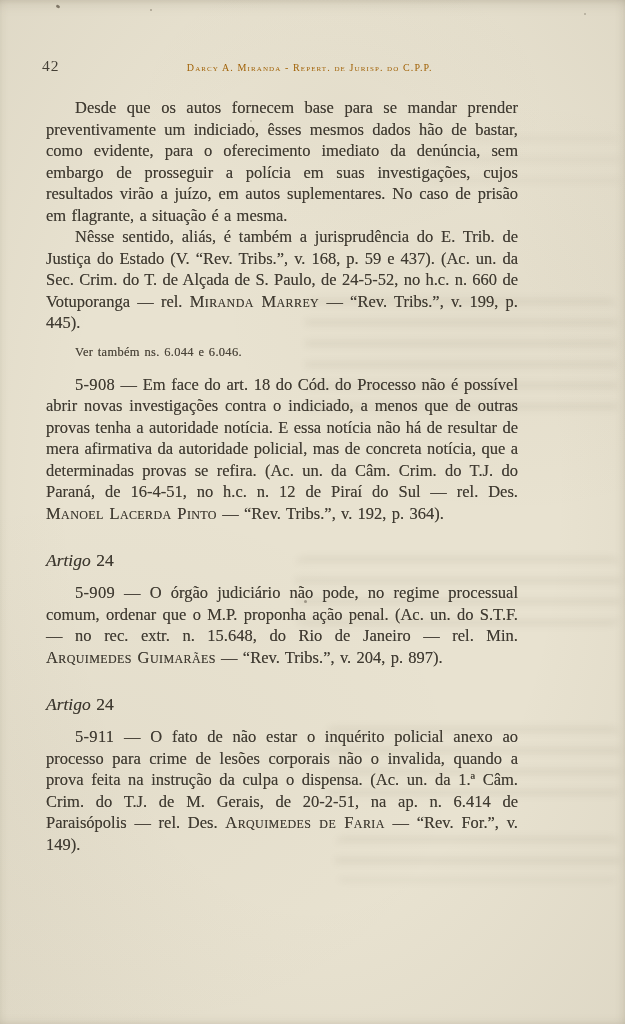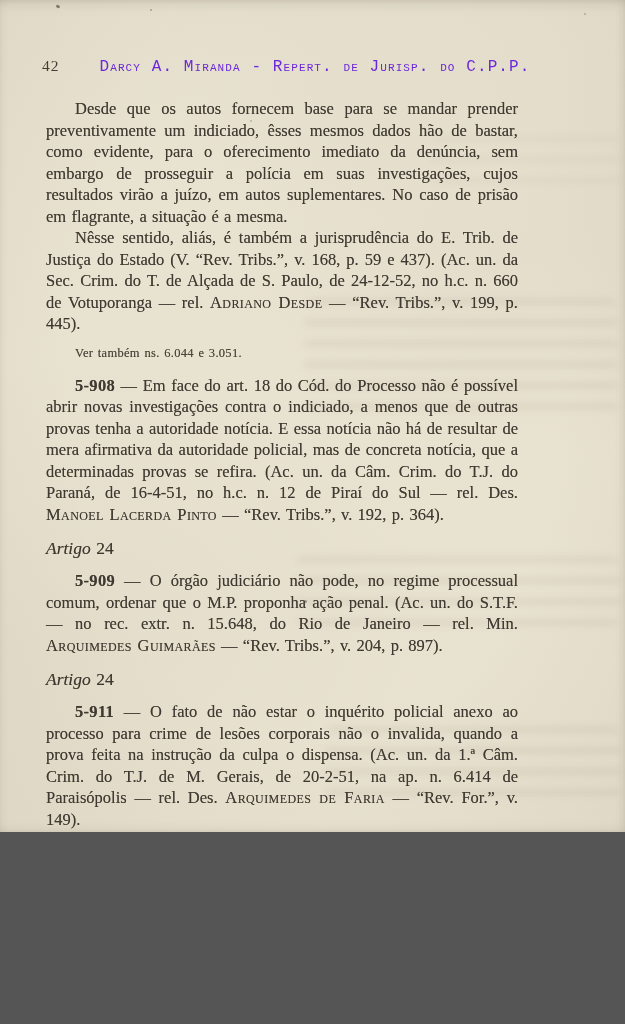--- a/index.html
+++ b/index.html
@@ -4,21 +4,21 @@
 <title>Scanned book page</title>
 <style>
   html, body {
     margin: 0;
     padding: 0;
     background: #555;
   }
   .page {
     position: relative;
     width: 625px;
-    height: 832px;
+    height: 1024px;
     margin: 0;
     background: #e8e2d0;
     overflow: hidden;
     font-family: "Liberation Serif", "DejaVu Serif", serif;
     color: #3f3a31;
     box-shadow: inset 0 10px 16px -12px rgba(100,90,68,0.35),
                 inset -6px 0 14px -10px rgba(100,90,68,0.30),
                 inset 6px 0 14px -12px rgba(100,90,68,0.22),
                 inset 0 -8px 14px -12px rgba(100,90,68,0.25);
   }
@@ -65,25 +65,24 @@
   .page-number {
     font-size: 15.5px;
     letter-spacing: 1px;
     color: #443f35;
   }
   .running-title {
     flex: 1;
     text-align: center;
     padding-left: 40px;
     font-variant: small-caps;
-    font-size: 16px;
+    font-size: 10px;
     letter-spacing: 1.1px;
-    color: #6d28d9;
+    color: #a16207;
     white-space: nowrap;
-    font-family: Liberation Mono, monospace;
   }
 
   .content {
     margin: 22px 0 0 46px;
     width: 472px;
     font-size: 16.5px;
     line-height: 21.5px;
     text-shadow: 0 0 0.6px rgba(63,58,49,0.55);
     word-spacing: 0.07em;
   }
@@ -101,24 +100,24 @@
     line-height: 16px;
     letter-spacing: 0.3px;
     color: #4a4439;
   }
   .heading {
     margin-top: 20px;
     font-size: 17.5px;
     line-height: 24px;
     color: #3d382f;
   }
-  .entry + .heading { margin-top: 11px; }
+  .entry + .heading { margin-top: 24px; }
   .heading + .entry { margin-top: 10px; }
   .italic { font-style: italic; }
-  .bold { font-weight: bold; letter-spacing: 0.3px; }
+  .bold { font-weight: normal; letter-spacing: 0.3px; }
   .smallcaps { font-variant: small-caps; letter-spacing: 0.4px; }
 </style>
 </head>
 <body>
 
 <div class="page">
 
   <div class="ghost ghost-a"></div>
   <div class="ghost ghost-b"></div>
   <div class="ghost ghost-c"></div>
@@ -132,22 +131,22 @@
   <div class="speck speck-5"></div>
 
   <div class="inner">
     <div class="page-header">
       <span class="page-number">42</span>
       <span class="running-title">Darcy A. Miranda - Repert. de Jurisp. do C.P.P.</span>
     </div>
 
     <div class="content">
         <div class="block paragraph"><span>Desde que os autos fornecem base para se mandar prender preventivamente um indiciado, êsses mesmos dados hão de bastar, como evidente, para o oferecimento imediato da denúncia, sem embargo de prosseguir a polícia em suas investigações, cujos resultados virão a juízo, em autos suplementares. No caso de prisão em flagrante, a situação é a mesma.</span></div>
-        <div class="block paragraph"><span>Nêsse sentido, aliás, é também a jurisprudência do E. Trib. de Justiça do Estado (V. “Rev. Tribs.”, v. 168, p. 59 e 437). (Ac. un. da Sec. Crim. do T. de Alçada de S. Paulo, de 24-12-52, no h.c. n. 660 de Votuporanga — rel. </span><span class="smallcaps">Adriano Desde</span><span> — “Rev. Tribs.”, v. 199, p. 445).</span></div>
-        <div class="block note"><span>Ver também ns. 6.044 e 3.051.</span></div>
+        <div class="block paragraph"><span>Nêsse sentido, aliás, é também a jurisprudência do E. Trib. de Justiça do Estado (V. “Rev. Tribs.”, v. 168, p. 59 e 437). (Ac. un. da Sec. Crim. do T. de Alçada de S. Paulo, de 24-5-52, no h.c. n. 660 de Votuporanga — rel. </span><span class="smallcaps">Miranda Marrey</span><span> — “Rev. Tribs.”, v. 199, p. 445).</span></div>
+        <div class="block note"><span>Ver também ns. 6.044 e 6.046.</span></div>
         <div class="block entry"><span class="bold">5-908</span><span> — Em face do art. 18 do Cód. do Processo não é possível abrir novas investigações contra o indiciado, a menos que de outras provas tenha a autoridade notícia. E essa notícia não há de resultar de mera afirmativa da autoridade policial, mas de concreta notícia, que a determinadas provas se refira. (Ac. un. da Câm. Crim. do T.J. do Paraná, de 16-4-51, no h.c. n. 12 de Piraí do Sul — rel. Des. </span><span class="smallcaps">Manoel Lacerda Pinto</span><span> — “Rev. Tribs.”, v. 192, p. 364).</span></div>
         <div class="block heading"><span class="italic">Artigo</span><span> 24</span></div>
         <div class="block entry"><span class="bold">5-909</span><span> — O órgão judiciário não pode, no regime processual comum, ordenar que o M.P. proponha ação penal. (Ac. un. do S.T.F. — no rec. extr. n. 15.648, do Rio de Janeiro — rel. Min. </span><span class="smallcaps">Arquimedes Guimarães</span><span> — “Rev. Tribs.”, v. 204, p. 897).</span></div>
         <div class="block heading"><span class="italic">Artigo</span><span> 24</span></div>
         <div class="block entry"><span class="bold">5-911</span><span> — O fato de não estar o inquérito policial anexo ao processo para crime de lesões corporais não o invalida, quando a prova feita na instrução da culpa o dispensa. (Ac. un. da 1.ª Câm. Crim. do T.J. de M. Gerais, de 20-2-51, na ap. n. 6.414 de Paraisópolis — rel. Des. </span><span class="smallcaps">Arquimedes de Faria</span><span> — “Rev. For.”, v. 149).</span></div>
       </div>
   </div>
 
   <div class="paper-texture"></div>
 </div>

